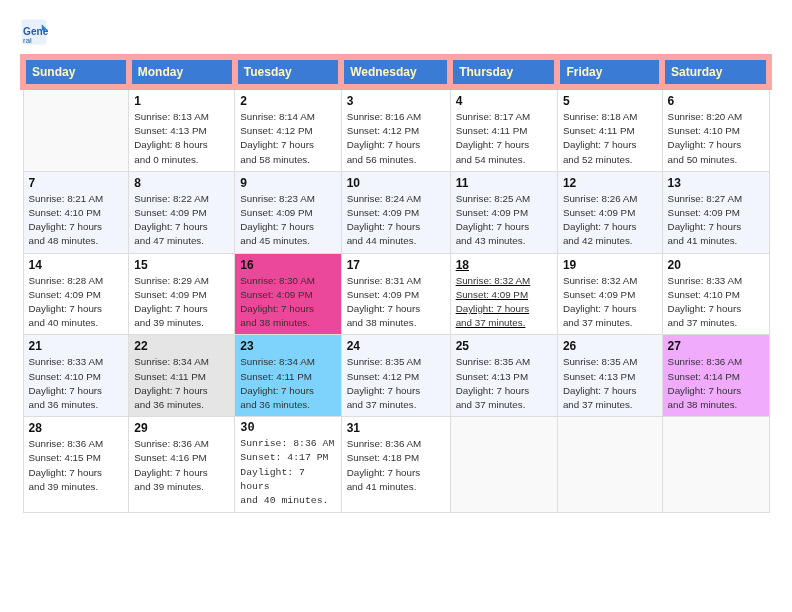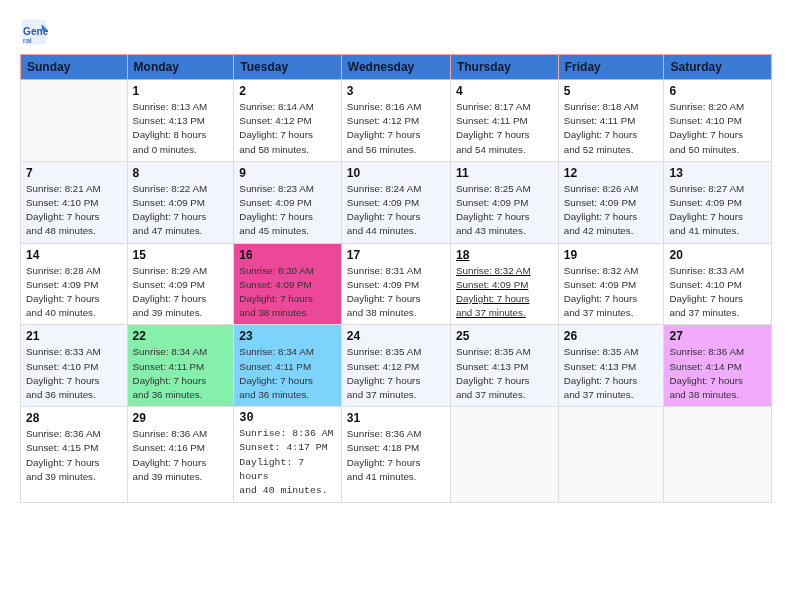--- a/index.html
+++ b/index.html
@@ -44,26 +44,26 @@
       font-size: 14px;
       color: #444;
     }
     .calendar {
       width: 100%;
       border-collapse: collapse;
       font-size: 10.2px;
     }
     .calendar th {
       background: #3a7bd5;
-      color: #0f172a;
+      color: #fef9c3;
       text-align: left;
       padding: 5px 6px;
       font-size: 12px;
       font-weight: bold;
-      border: 1px solid #fca5a5;
+      border: 6px solid #fca5a5;
     }
     .calendar td {
       border: 1px solid #ddd;
       vertical-align: top;
       padding: 4px 5px;
       width: 113px;
       min-height: 72px;
       background: #fff;
     }
     .calendar tr:nth-child(even) td {
@@ -276,21 +276,21 @@
           </td>
         </tr>
         <tr>
           <td style="background: rgb(242, 245, 251);">
             <span class="day-num">21</span>
             <div class="day-info" style="white-space: pre-line;">Sunrise: 8:33 AM
 Sunset: 4:10 PM
 Daylight: 7 hours
 and 36 minutes.</div>
           </td>
-          <td style="background: #86efac; margin-top: 37px;">
+          <td style="background: #e5e5e5; margin-top: 37px;">
             <span class="day-num">22</span>
             <div class="day-info" style="white-space: pre-line;">Sunrise: 8:34 AM
 Sunset: 4:11 PM
 Daylight: 7 hours
 and 36 minutes.</div>
           </td>
           <td style="background: #7dd3fc;">
             <span class="day-num">23</span>
             <div class="day-info" style="white-space: pre-line;">Sunrise: 8:34 AM
 Sunset: 4:11 PM

